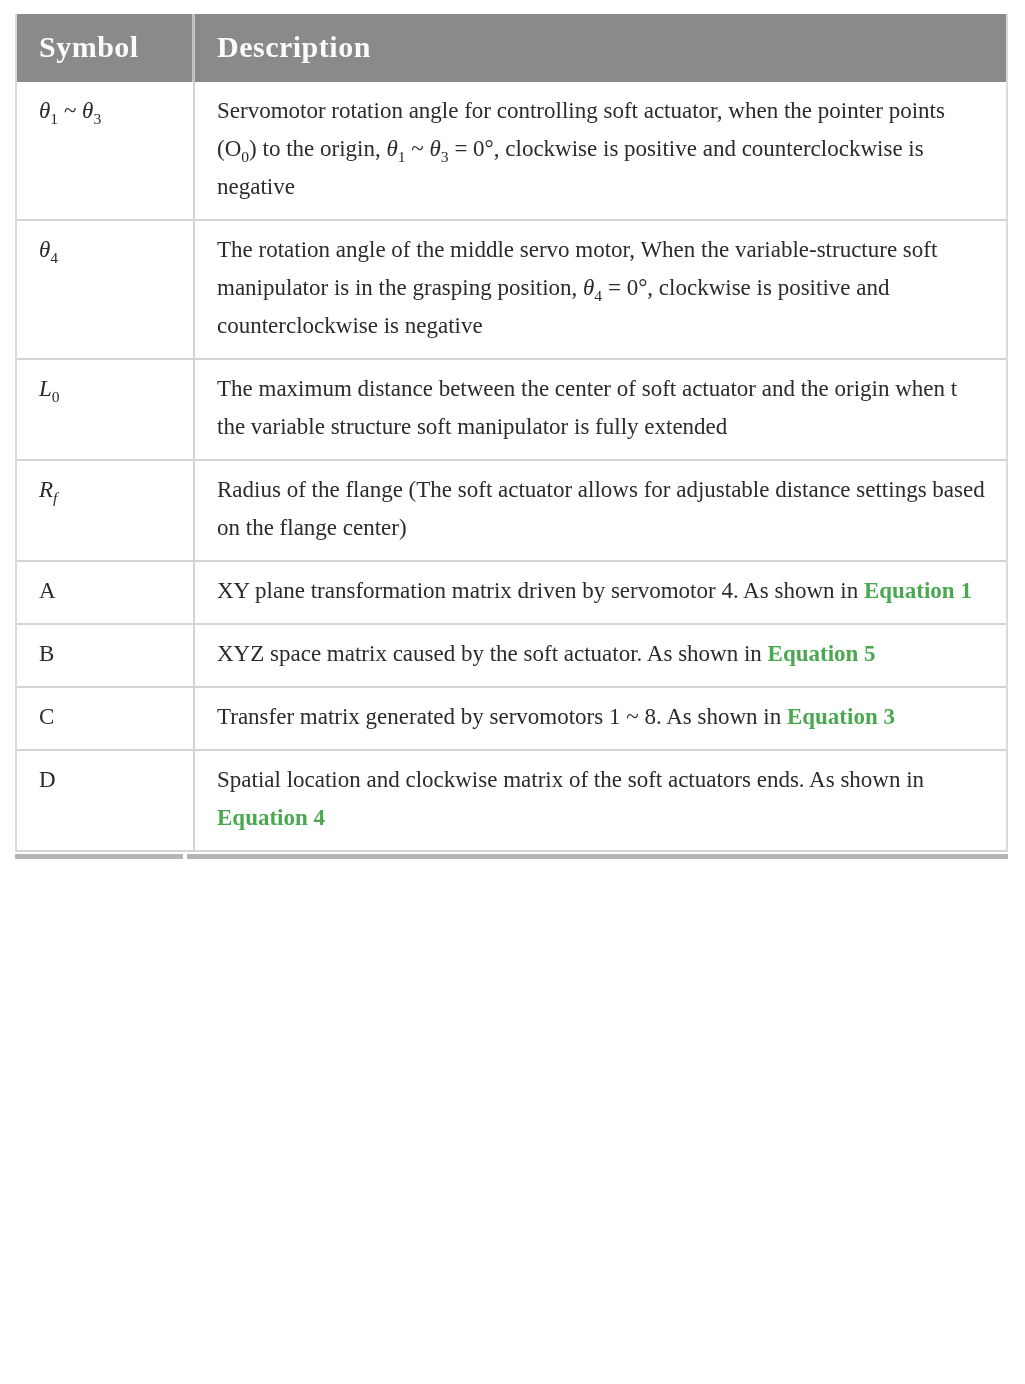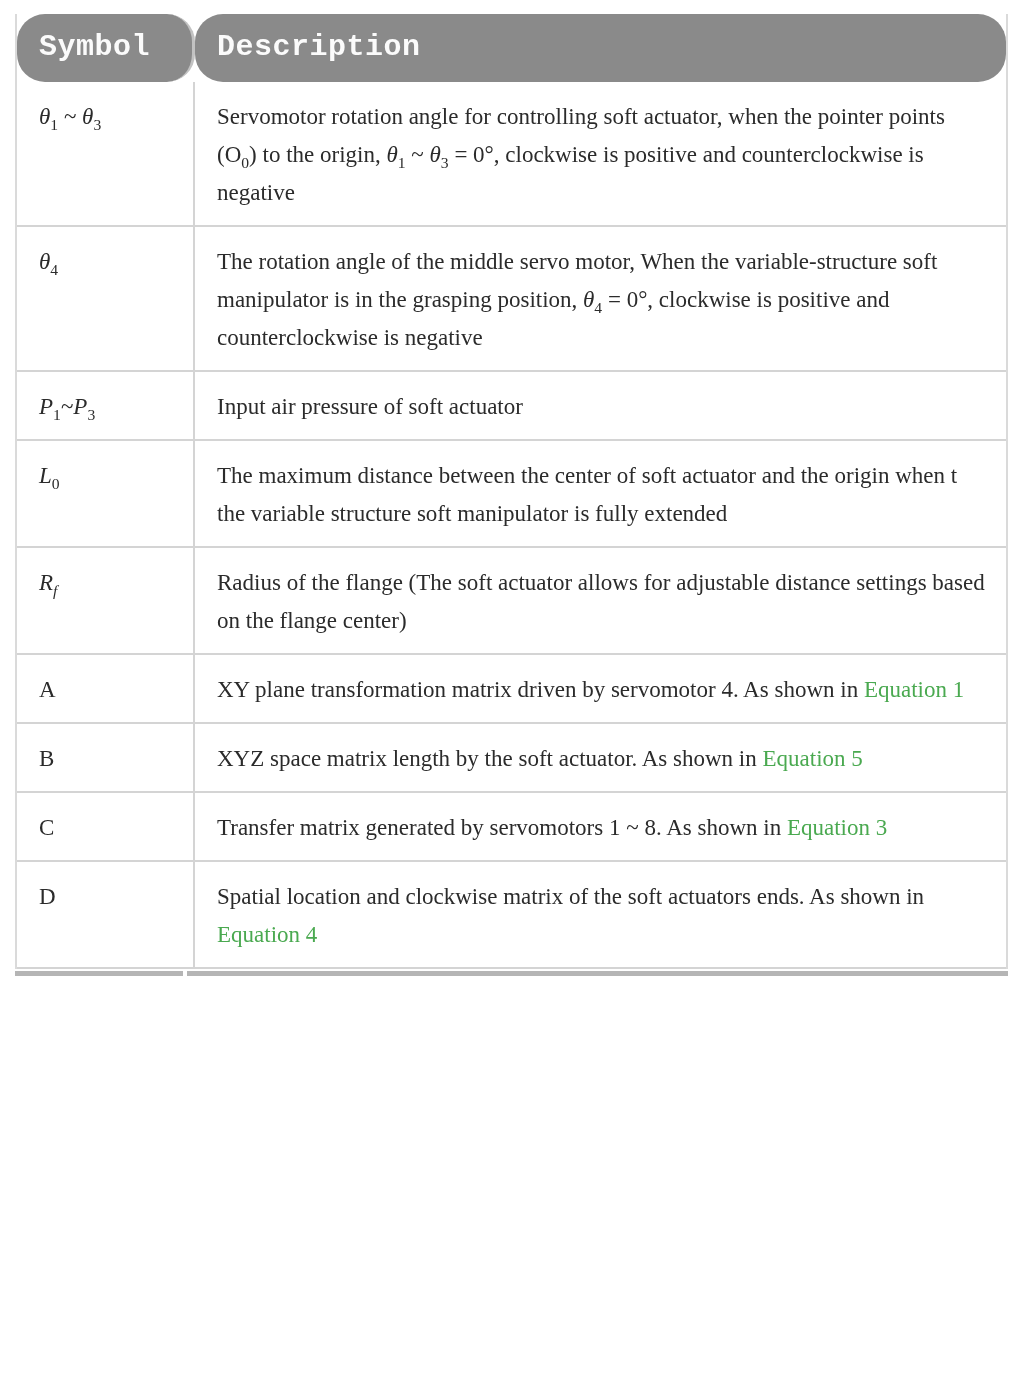--- a/index.html
+++ b/index.html
@@ -20,63 +20,63 @@
     width: 993px;
     border-collapse: separate;
     border-spacing: 0;
     border-left: 2px solid #dadada;
     border-right: 2px solid #dadada;
     table-layout: fixed;
   }
   table.symtab th {
     background: #8a8a8a;
     color: #fbfbfb;
-    font-family: Liberation Mono, monospace;
+    font-family: Liberation Serif, serif;
     font-weight: 600;
     font-size: 30px;
     letter-spacing: 0.5px;
     text-align: left;
     vertical-align: middle;
     padding: 16px 10px 18px 22px;
-    border-radius: 28px;
   }
   th.col-sym {
     width: 143px;
     border-right: 3px solid #c2c2c2;
   }
   th.col-desc {
     padding-left: 19px;
   }
   table.symtab td {
     vertical-align: top;
     font-size: 23px;
     line-height: 38px;
     color: #2b2b2b;
     border-bottom: 2px solid #d4d4d4;
-    padding: 16px 18px 13px 22px;
+    padding: 10px 18px 13px 22px;
   }
   td.sym {
     border-right: 2px solid #d4d4d4;
     font-size: 24px;
     padding-right: 6px;
   }
   td.desc {
     padding-left: 19px;
   }
   .seg-n { font-style: normal; }
   .seg-i { font-style: italic; }
   sub.seg-sub, sub.seg-subi {
     font-size: 0.68em;
     line-height: 0;
   }
   sub.seg-subi { font-style: italic; }
   a.eq-link {
     color: #4aa950;
     text-decoration: none;
     cursor: pointer;
+    font-weight: bold;
   }
   .bottom-rule {
     display: flex;
     gap: 4px;
     margin-top: 2px;
     width: 993px;
   }
   .bottom-rule .seg1 {
     width: 168px;
     height: 5px;
@@ -102,38 +102,34 @@
     <tbody id="table-body">
         <tr>
           <td class="sym"><span class="seg-i">θ</span><sub class="seg-sub">1</sub><span class="seg-n"> ~ </span><span class="seg-i">θ</span><sub class="seg-sub">3</sub></td>
           <td class="desc"><span class="seg-n">Servomotor rotation angle for controlling soft actuator, when the pointer points (O</span><sub class="seg-sub">0</sub><span class="seg-n">) to the origin, </span><span class="seg-i">θ</span><sub class="seg-sub">1</sub><span class="seg-n"> ~ </span><span class="seg-i">θ</span><sub class="seg-sub">3</sub><span class="seg-n"> = 0°, clockwise is positive and counterclockwise is negative</span></td>
         </tr>
         <tr>
           <td class="sym"><span class="seg-i">θ</span><sub class="seg-sub">4</sub></td>
           <td class="desc"><span class="seg-n">The rotation angle of the middle servo motor, When the variable-structure soft manipulator is in the grasping position, </span><span class="seg-i">θ</span><sub class="seg-sub">4</sub><span class="seg-n"> = 0°, clockwise is positive and counterclockwise is negative</span></td>
         </tr>
         <tr>
-          <td class="sym"><span class="seg-i">P</span><sub class="seg-sub">1</sub><span class="seg-n">~</span><span class="seg-i">P</span><sub class="seg-sub">3</sub></td>
-          <td class="desc"><span class="seg-n">Input air pressure of soft actuator</span></td>
-        </tr>
-        <tr>
           <td class="sym"><span class="seg-i">L</span><sub class="seg-sub">0</sub></td>
           <td class="desc"><span class="seg-n">The maximum distance between the center of soft actuator and the origin when t the variable structure soft manipulator is fully extended</span></td>
         </tr>
         <tr>
           <td class="sym"><span class="seg-i">R</span><sub class="seg-subi">f</sub></td>
           <td class="desc"><span class="seg-n">Radius of the flange (The soft actuator allows for adjustable distance settings based on the flange center)</span></td>
         </tr>
         <tr>
           <td class="sym"><span class="seg-n">A</span></td>
           <td class="desc"><span class="seg-n">XY plane transformation matrix driven by servomotor 4. As shown in </span><a class="eq-link" href="#">Equation 1</a></td>
         </tr>
         <tr>
           <td class="sym"><span class="seg-n">B</span></td>
-          <td class="desc"><span class="seg-n">XYZ space matrix length by the soft actuator. As shown in </span><a class="eq-link" href="#">Equation 5</a></td>
+          <td class="desc"><span class="seg-n">XYZ space matrix caused by the soft actuator. As shown in </span><a class="eq-link" href="#">Equation 5</a></td>
         </tr>
         <tr>
           <td class="sym"><span class="seg-n">C</span></td>
           <td class="desc"><span class="seg-n">Transfer matrix generated by servomotors 1 ~ 8. As shown in </span><a class="eq-link" href="#">Equation 3</a></td>
         </tr>
         <tr>
           <td class="sym"><span class="seg-n">D</span></td>
           <td class="desc"><span class="seg-n">Spatial location and clockwise matrix of the soft actuators ends.  As shown in </span><a class="eq-link" href="#">Equation 4</a></td>
         </tr>
       </tbody>

